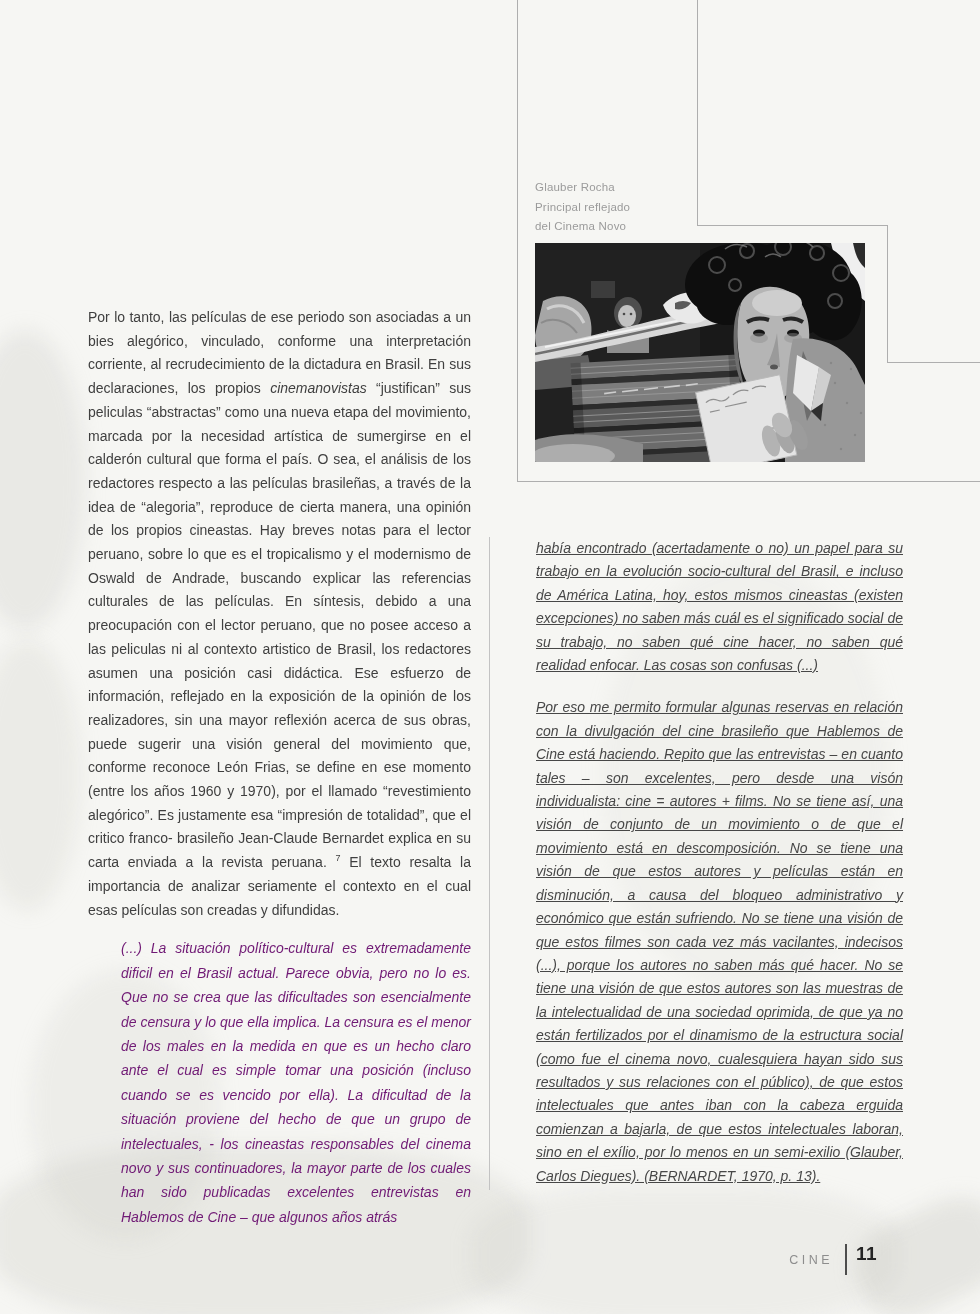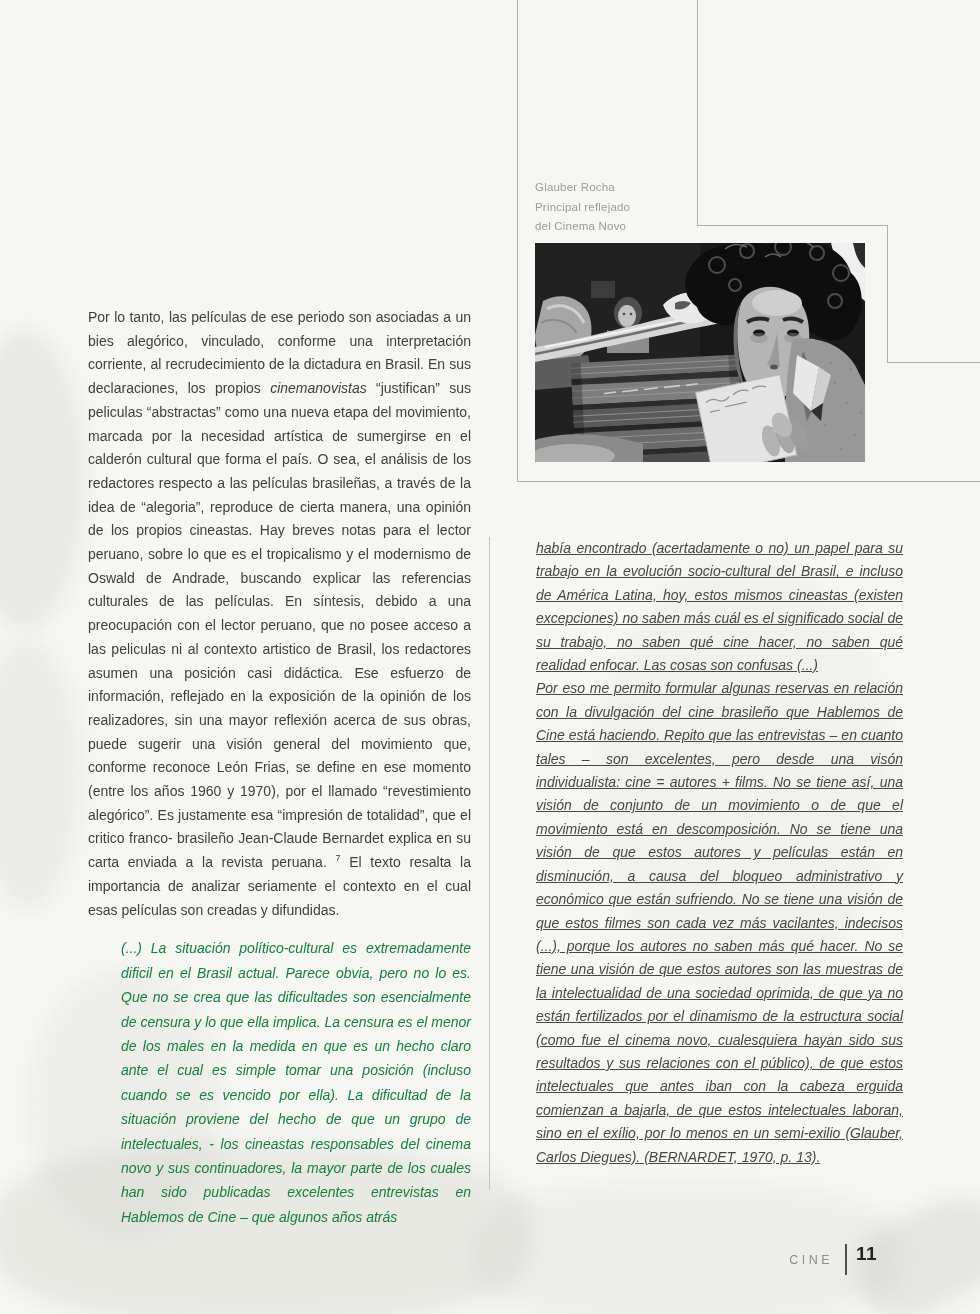--- a/index.html
+++ b/index.html
@@ -35,24 +35,24 @@
              color:#9b9b9b; letter-spacing:.2px;margin-top:12px; }
 
   
   .photo { position:absolute; left:535px; top:243px; width:330px; height:219px; }
   .photo svg { display:block; width:100%; height:100%; }
 
   
   .col { position:absolute; text-align:justify; }
   .col p { margin:0; }
   #left-col { left:88px; top:306px; width:383px; font-size:14px; line-height:23.7px; color:#3f3f3f; }
-  #left-col .quote { margin-top:14px; padding-left:33px; font-style:italic; line-height:24.4px; color:#15803d; }
+  #left-col .quote { margin-top:14px; padding-left:33px; font-style:italic; line-height:24.4px; color:#701a75; }
   #right-col { left:536px; top:537px; width:367px; font-style:italic; font-size:14px;
                line-height:23.4px; color:#474747;text-decoration:underline; }
-  #right-col .p2 { }
+  #right-col .p2 { margin-top:19px; }
   .it { font-style:italic; }
   sup.fn { font-size:9px; line-height:0; vertical-align:super; }
 
   
   #footer-section { position:absolute; right:147px; top:1253px; font-size:12.5px;
                     letter-spacing:3.5px; color:#8d8d8d; }
   #footer-bar { position:absolute; left:845px; top:1244px; width:2px; height:31px; background:#4d4d4d; }
   #footer-page { position:absolute; left:856px; top:1243px; font-size:19px; font-weight:700;
                  color:#242424; letter-spacing:.5px; }
 </style>

